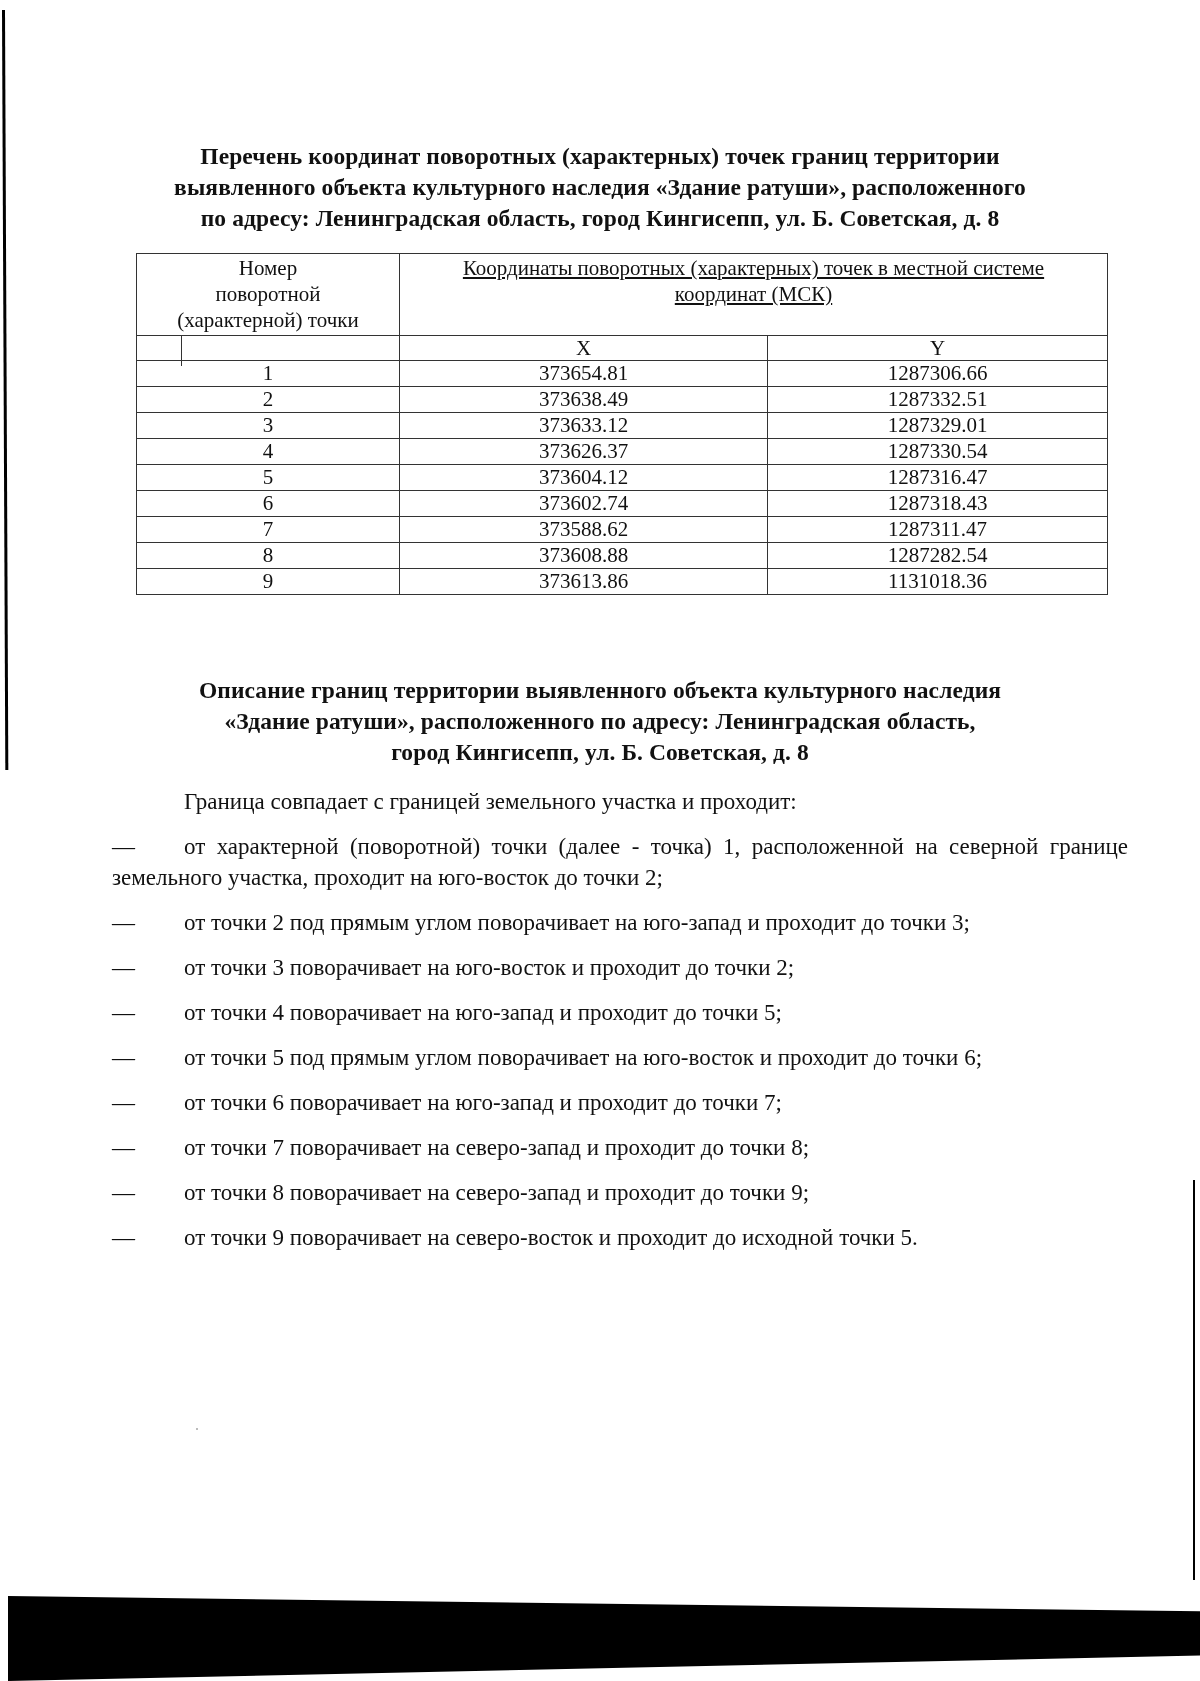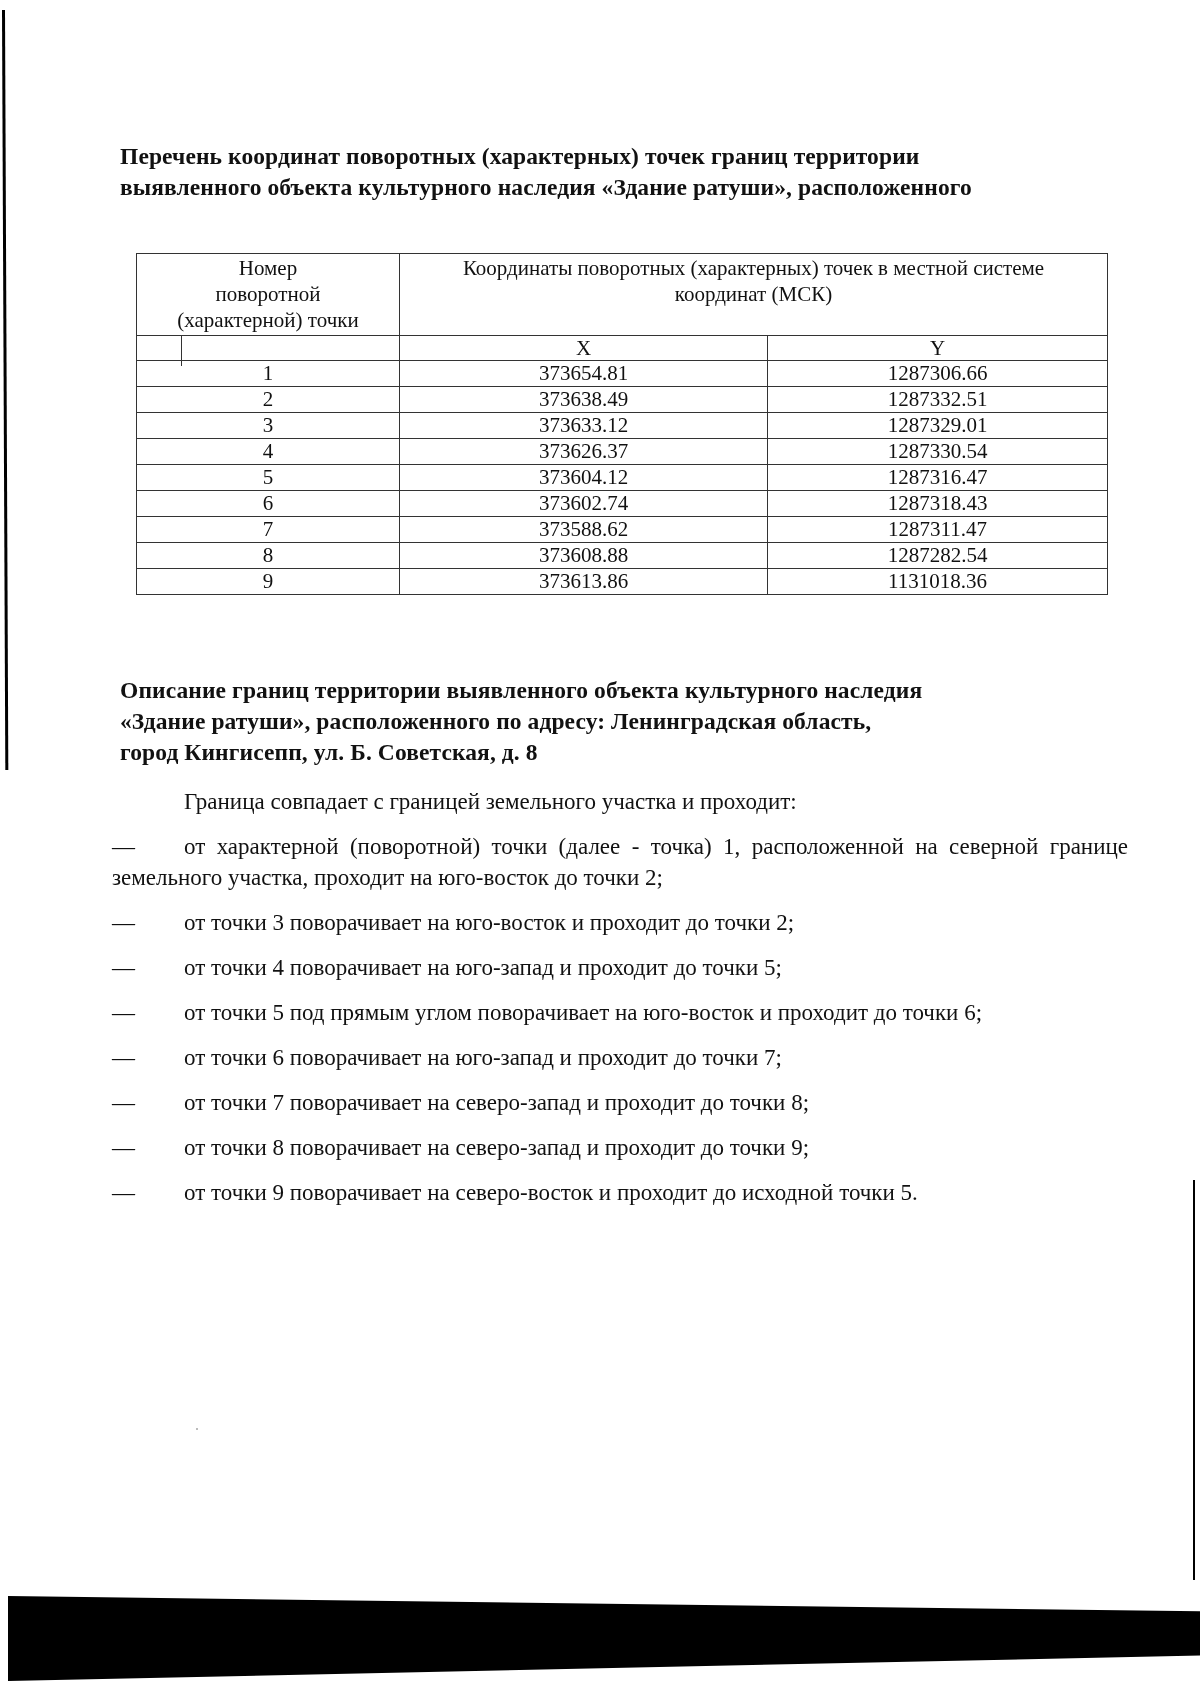--- a/index.html
+++ b/index.html
@@ -39,20 +39,21 @@
       width: 1192px;
       top: 1596px;
       height: 85px;
       background: #000;
       clip-path: polygon(0% 0%, 100% 18%, 100% 70%, 0% 100%);
     }
     .heading {
       position: absolute;
       left: 120px;
       width: 960px;
+      text-align: center;
       font-weight: bold;
       font-size: 23.5px;
       line-height: 31px;
       letter-spacing: 0.1px;
     }
     .heading-1 { top: 141px; }
     .heading-2 { top: 675px; }
 
     table.coords {
       position: absolute;
@@ -66,21 +67,21 @@
     }
     table.coords td {
       border: 1.5px solid #333;
       text-align: center;
       padding: 0;
       line-height: 26px;
       vertical-align: top;
     }
     table.coords .hdr td { padding-top: 1px; }
     table.coords .hdr .c1 { line-height: 26px; padding-bottom: 2px; }
-    table.coords .hdr .c2 { line-height: 26px; }
+    table.coords .hdr .c2 { line-height: 26px; text-decoration: underline; }
     table.coords .sub td { line-height: 24px; }
     table.coords .row td { line-height: 25px; height: 25px; }
     .col-num { width: 263px; }
     .col-x { width: 368px; }
     .col-y { width: 340px; }
     .stub {
       position: relative;
     }
     .stub::before {
       content: "";
@@ -124,20 +125,21 @@
   </style>
 </head>
 <body>
 
 <div class="scan-edge-left"></div>
 <div class="scan-edge-right"></div>
 
 <div class="heading heading-1">
   <div>Перечень координат поворотных (характерных) точек границ территории</div>
   <div>выявленного объекта культурного наследия «Здание ратуши», расположенного</div>
+  <div>по адресу: Ленинградская область, город Кингисепп, ул. Б. Советская, д. 8</div>
 </div>
 
 <table class="coords">
   <colgroup>
     <col class="col-num">
     <col class="col-x">
     <col class="col-y">
   </colgroup>
   <tbody>
       <tr class="hdr">
@@ -206,20 +208,21 @@
 
 <div class="heading heading-2">
   <div>Описание границ территории выявленного объекта культурного наследия</div>
   <div>«Здание ратуши», расположенного по адресу: Ленинградская область,</div>
   <div>город Кингисепп, ул. Б. Советская, д. 8</div>
 </div>
 
 <div class="body-text">
   <p class="intro">Граница совпадает с границей земельного участка и проходит:</p>
   <p class="item"><span class="dash">—</span><span>от характерной (поворотной) точки (далее - точка) 1, расположенной на северной границе земельного участка, проходит на юго-восток до точки 2;</span></p>
+  <p class="item"><span class="dash">—</span><span>от точки 2 под прямым углом поворачивает на юго-запад и проходит до точки 3;</span></p>
   <p class="item"><span class="dash">—</span><span>от точки 3 поворачивает на юго-восток и проходит до точки 2;</span></p>
   <p class="item"><span class="dash">—</span><span>от точки 4 поворачивает на юго-запад и проходит до точки 5;</span></p>
   <p class="item"><span class="dash">—</span><span>от точки 5 под прямым углом поворачивает на юго-восток и проходит до точки 6;</span></p>
   <p class="item"><span class="dash">—</span><span>от точки 6 поворачивает на юго-запад и проходит до точки 7;</span></p>
   <p class="item"><span class="dash">—</span><span>от точки 7 поворачивает на северо-запад и проходит до точки 8;</span></p>
   <p class="item"><span class="dash">—</span><span>от точки 8 поворачивает на северо-запад и проходит до точки 9;</span></p>
   <p class="item"><span class="dash">—</span><span>от точки 9 поворачивает на северо-восток и проходит до исходной точки 5.</span></p>
 </div>
 
 <div class="stray-mark"></div>

